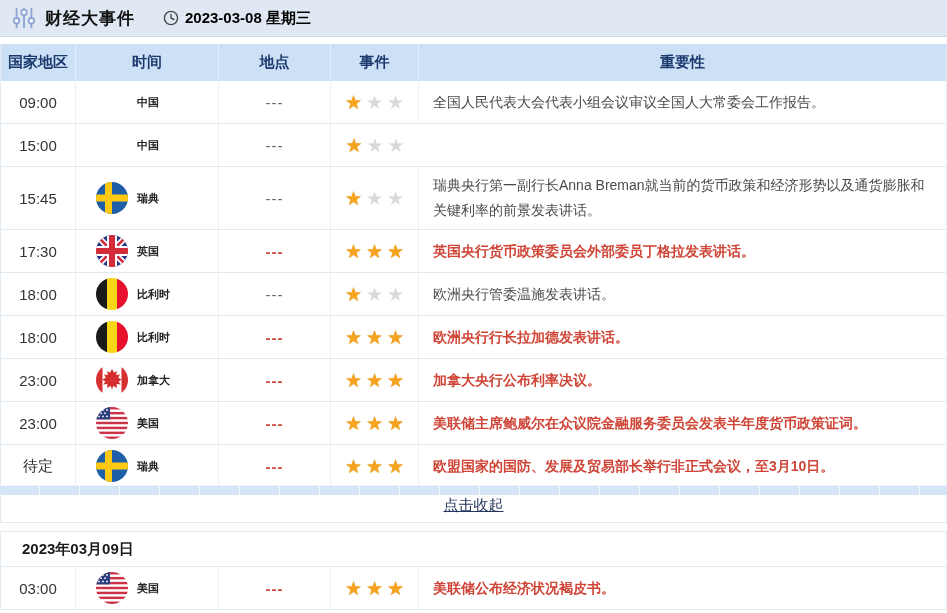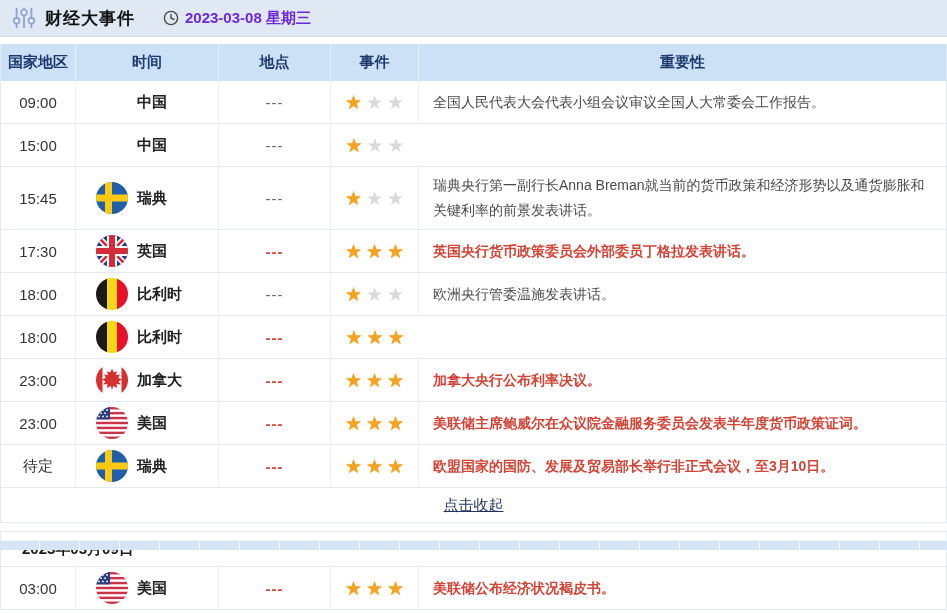--- a/index.html
+++ b/index.html
@@ -3,48 +3,48 @@
 <meta charset="utf-8">
 <style>
   :root{
     --red:#cf4537; --gold:#f6a41f; --star-empty:#d9d9d9;
     --header-blue:#cde1f6; --topbar-blue:#e0e9f3; --navy:#1d3a6e;
     --border:#e2eaf2; --text-dark:#333; --text-gray:#4a4a4a;
   }
   *{box-sizing:border-box;margin:0;padding:0;}
   html,body{width:947px;height:613px;overflow:hidden;background:#fff;
     font-family:"Liberation Sans","DejaVu Sans",sans-serif;}
-  .page{position:relative;width:947px;height:550px;background:#fff;}
+  .page{position:relative;width:947px;height:495px;background:#fff;}
 
   
   .topbar{height:37px;background:var(--topbar-blue);border-bottom:1px solid #cdd9e6;
     display:flex;align-items:center;padding:0 12px;}
   .topbar .sliders{width:24px;height:24px;margin-right:9px;flex:0 0 auto;}
   .page-title{font-size:17px;font-weight:700;color:#111;letter-spacing:1px;}
   .clockwrap{display:flex;align-items:center;margin-left:28px;}
   .clockwrap svg{width:16px;height:16px;margin-right:6px;}
-  .topbar-date{font-size:15px;font-weight:700;color:#6d28d9;}
+  .topbar-date{font-size:15px;font-weight:700;color:#000000;}
 
   
   .etable{border-left:1px solid var(--border);border-right:1px solid var(--border);}
   .gap{height:7px;background:#fff;}
   .grid{display:grid;grid-template-columns:75px 143px 112px 88px auto;}
   .thead{background:var(--header-blue);min-height:37px;}
   .thead .hcell{display:flex;align-items:center;justify-content:center;
     font-size:15px;font-weight:700;color:var(--navy);border-right:1px solid #e6f0fb;min-height:37px;}
   .thead .hcell:last-child{border-right:none;}
 
   .row{background:#fff;border-bottom:1px solid var(--border);min-height:40px;}
   .cell{display:flex;align-items:center;border-right:1px solid #eaf0f6;padding:5px 0;}
   .cell:last-child{border-right:none;}
   .c-time{justify-content:center;font-size:15px;color:var(--text-dark);}
   .c-country{padding-left:20px;}
   .flag{width:32px;height:32px;border-radius:50%;overflow:hidden;display:inline-flex;flex:0 0 32px;}
   .flag svg{width:32px;height:32px;display:block;}
-  .country-label{margin-left:9px;font-size:15px;font-weight:700;color:#222;}
+  .country-label{margin-left:9px;font-size:11px;font-weight:700;color:#222;}
   .c-loc{justify-content:center;font-size:15px;color:#666;letter-spacing:1px;}
   .c-stars{justify-content:center;gap:4px;}
   .star{font-size:19px;line-height:1;}
   .star.filled{color:var(--gold);text-shadow:0 0 1px #d98c12;}
   .star.empty{color:var(--star-empty);}
   .c-event{padding:6px 14px;font-size:14px;color:var(--text-gray);line-height:25px;}
   .row.important .c-loc{color:var(--red);font-weight:700;}
   .row.important .c-event{color:var(--red);font-weight:700;}
 
   .collapse-row{min-height:35px;display:flex;align-items:center;justify-content:center;
@@ -230,20 +230,23 @@
             </span>
       <span class="country-label">比利时</span>
     </div>
     <div class="cell c-loc">
             <span>---</span>
           </div>
     <div class="cell c-stars">
             <span class="star filled">★</span>
             <span class="star filled">★</span>
             <span class="star filled">★</span>
+          </div>
+    <div class="cell c-event">
+            <span>欧洲央行行长拉加德发表讲话。</span>
           </div>
   </div>
         <div class="grid row important">
     <div class="cell c-time">
             <span>23:00</span>
           </div>
     <div class="cell c-country">
       <span class="flag">
               <svg viewBox="0 0 32 32">
                 <rect width="32" height="32" fill="#fff"></rect>

